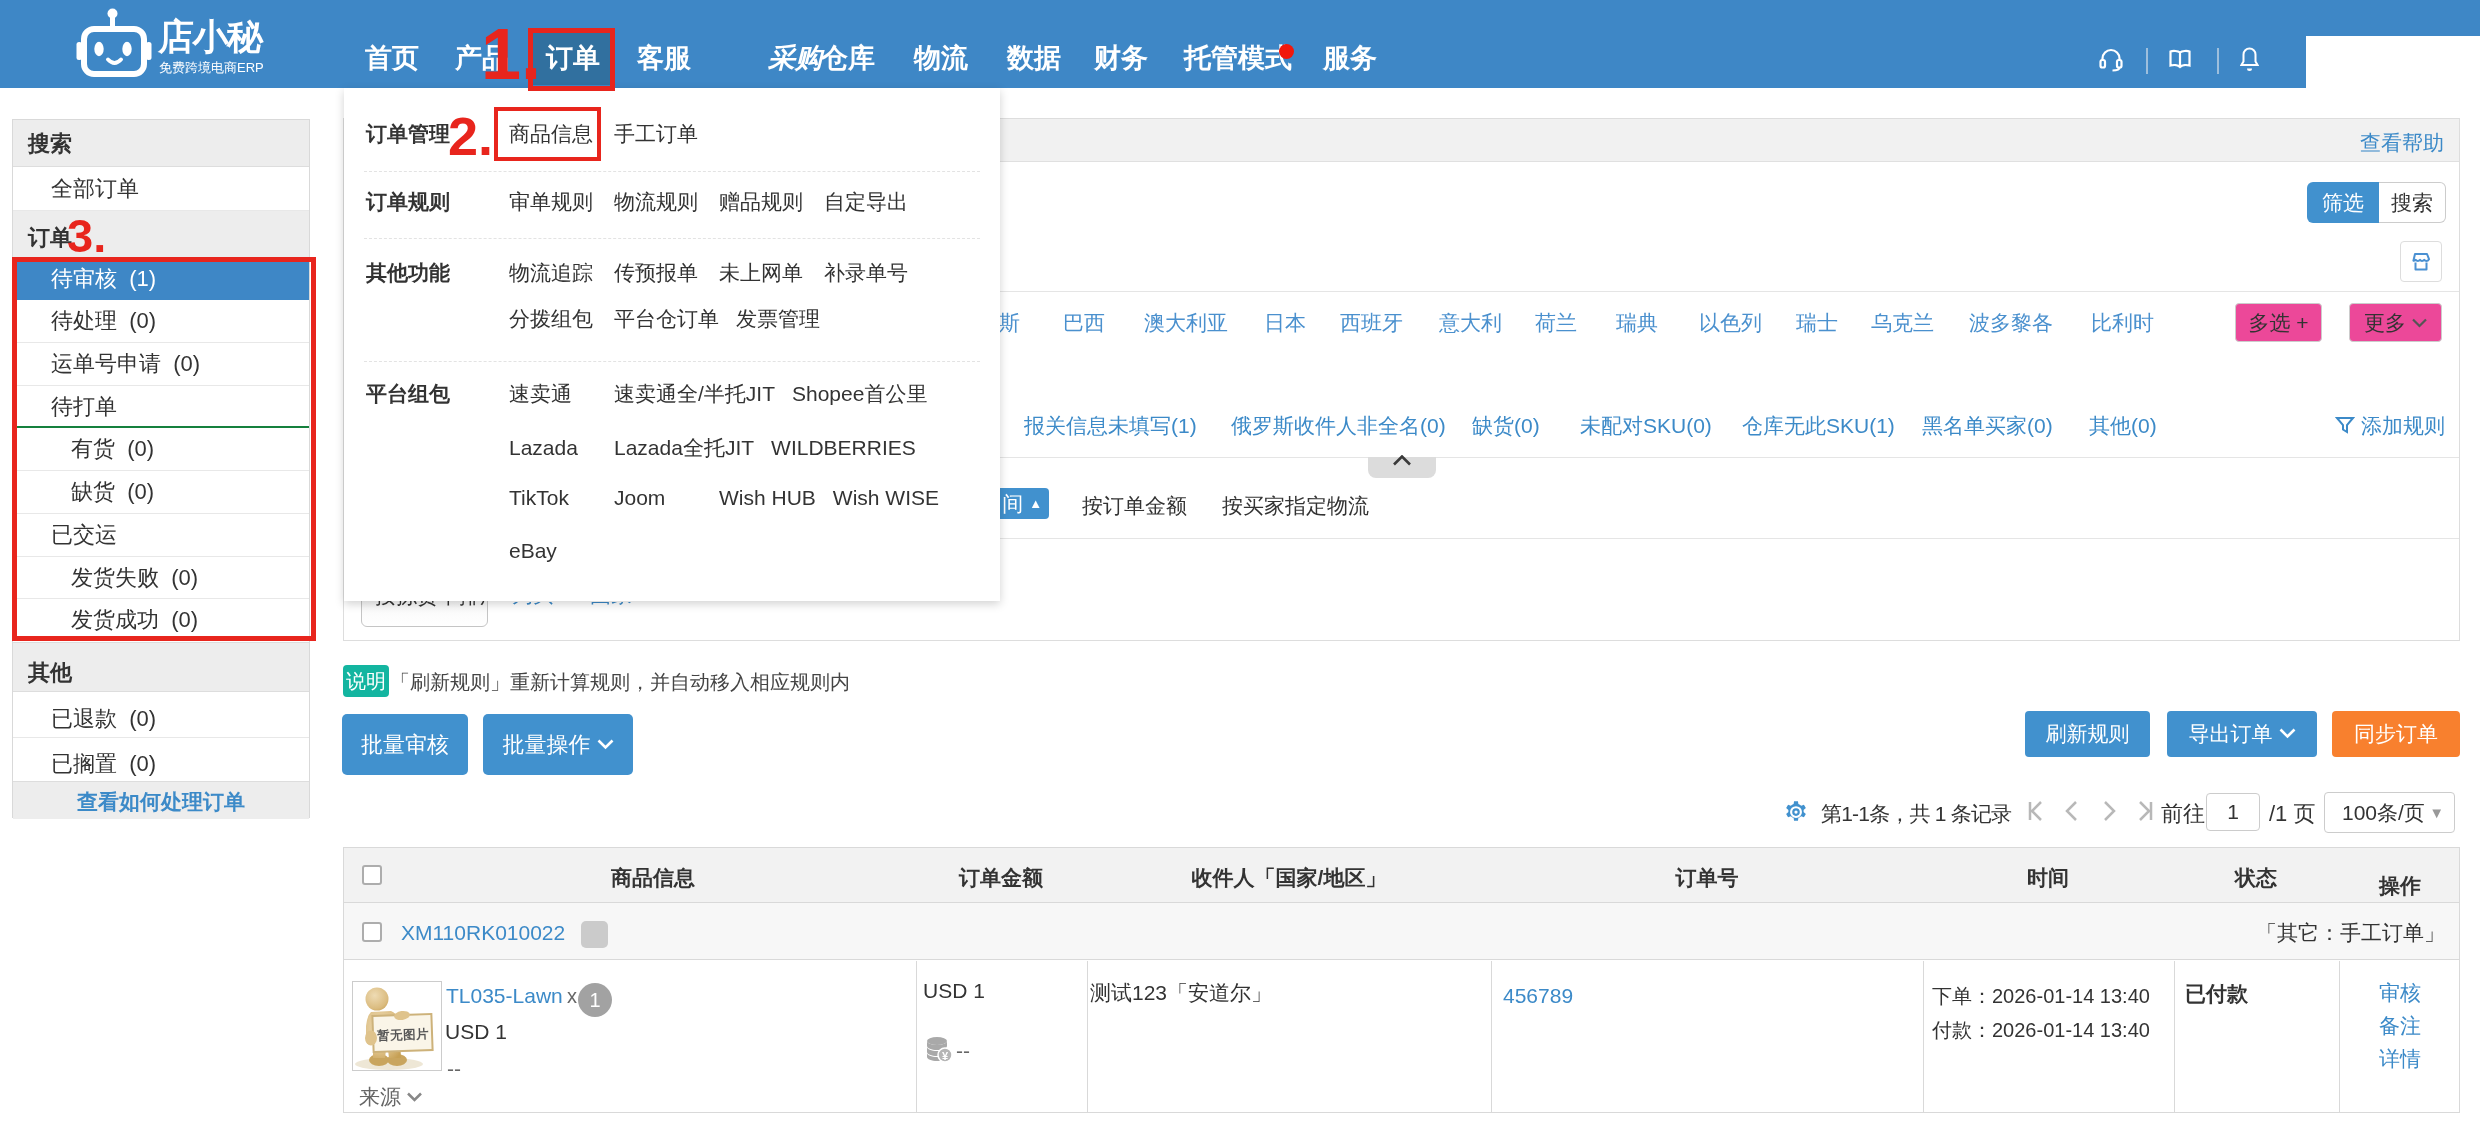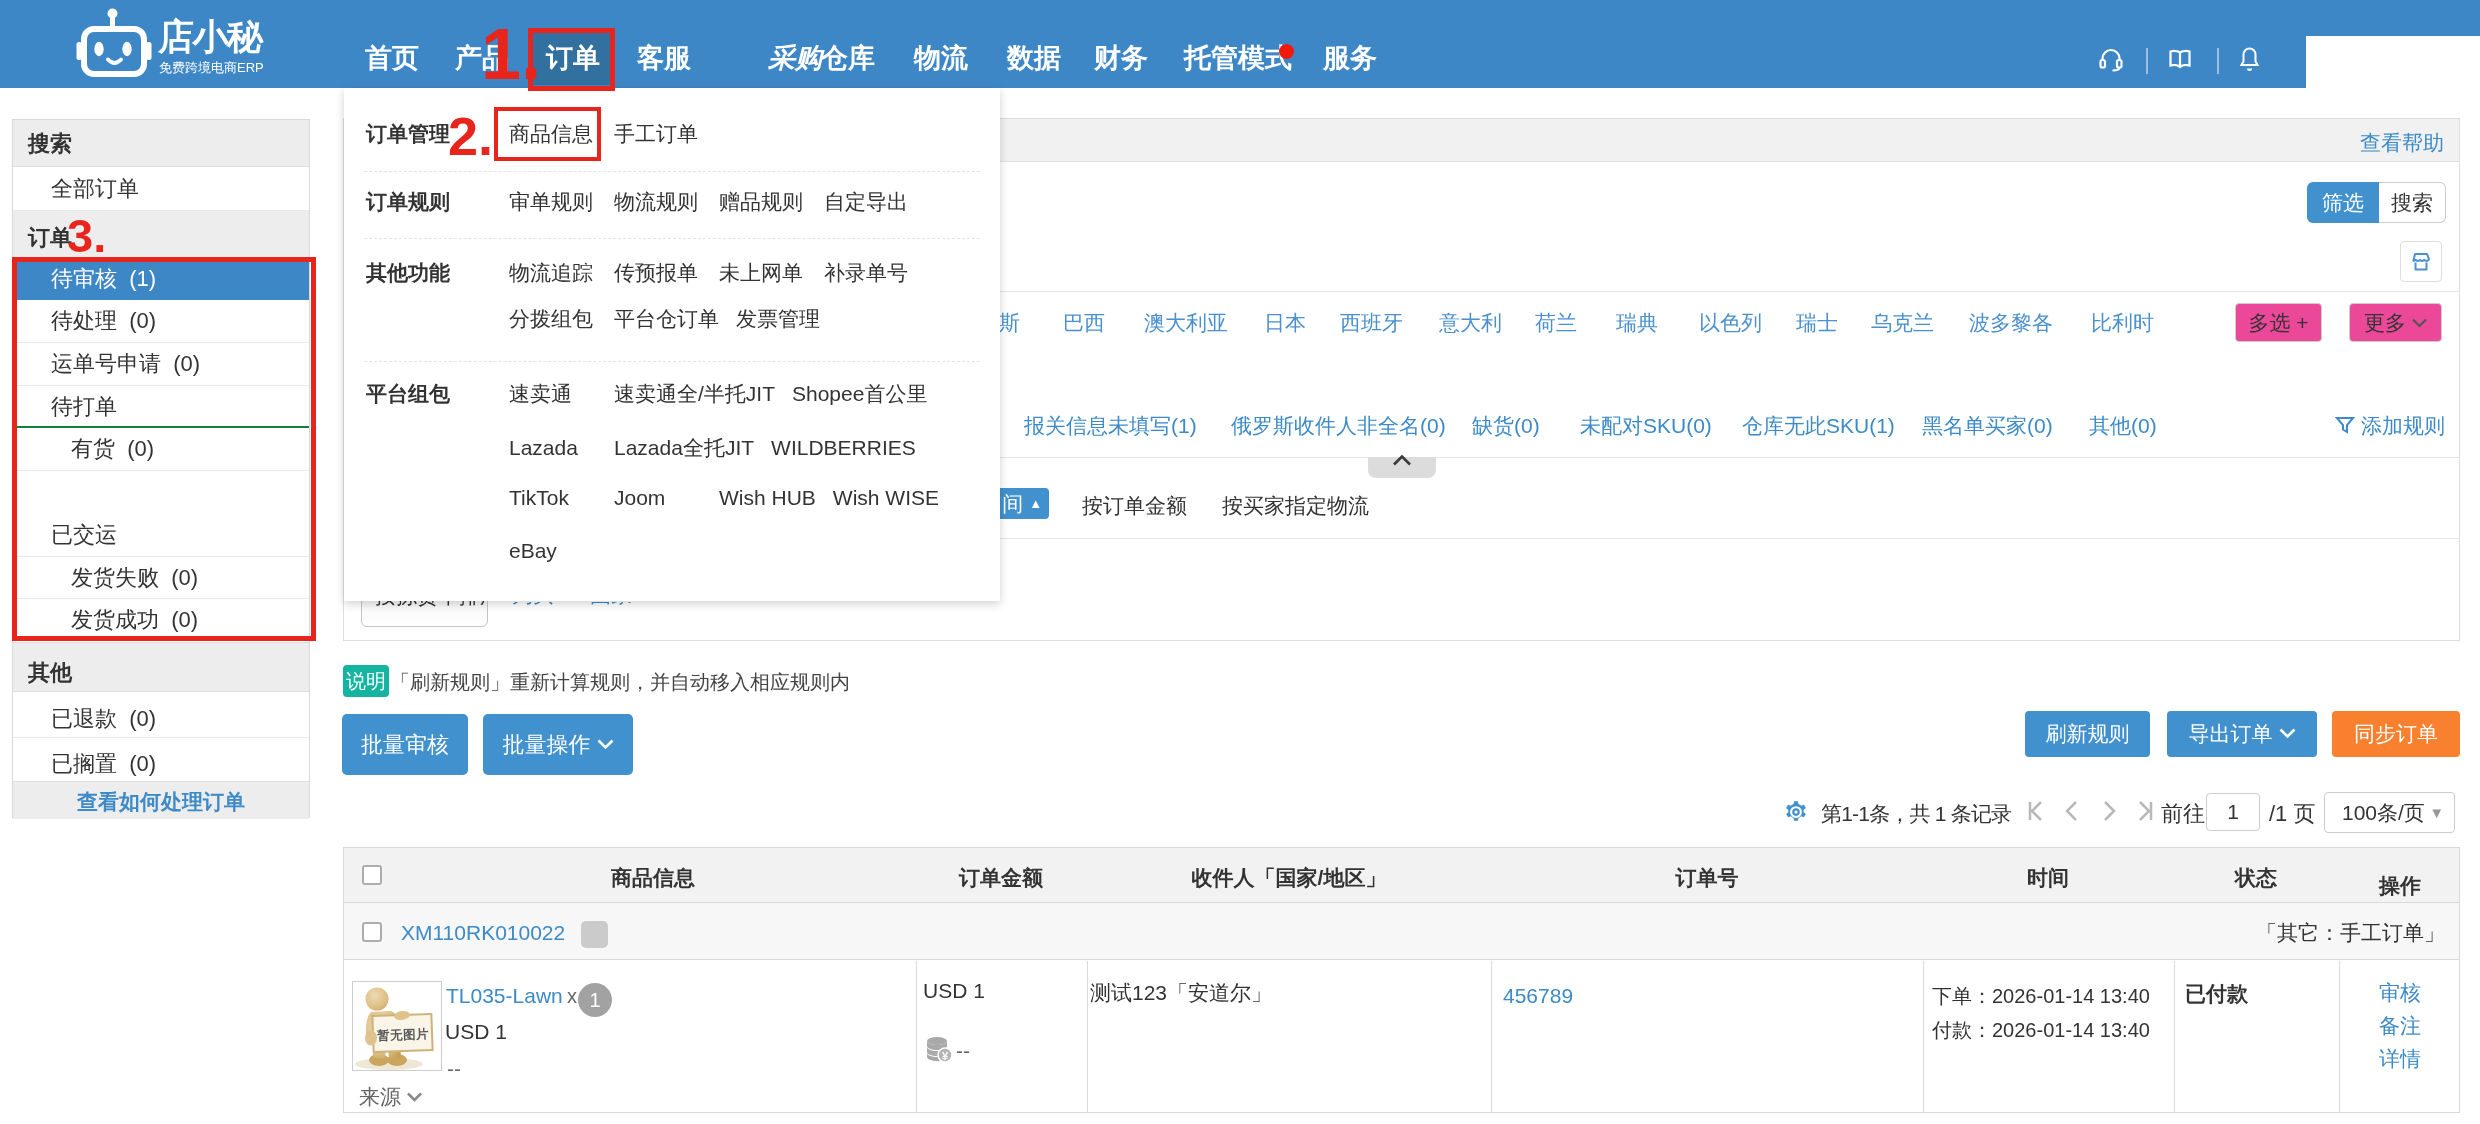--- a/index.html
+++ b/index.html
@@ -99,20 +99,23 @@
       <span class="sbitem" style="top:6px;">待处理&nbsp;&nbsp;(0)</span>
     </div>
  <div class="abs" style="left:0;top:222.75px;width:296px;height:42.75px;border-bottom:1px solid #e8e8e8;">
       <span class="sbitem" style="top:6px;">运单号申请&nbsp;&nbsp;(0)</span>
     </div>
  <div class="abs" style="left:0;top:265.5px;width:296px;height:42.75px;border-bottom:2px solid #15803d;">
       <span class="sbitem" style="top:6px;">待打单</span>
     </div>
  <div class="abs" style="left:0;top:308.25px;width:296px;height:42.75px;border-bottom:1px solid #e8e8e8;">
       <span class="sbsub" style="top:6px;">有货&nbsp;&nbsp;(0)</span>
+    </div>
+ <div class="abs" style="left:0;top:351px;width:296px;height:42.75px;border-bottom:1px solid #e8e8e8;">
+      <span class="sbsub" style="top:6px;">缺货&nbsp;&nbsp;(0)</span>
     </div>
  <div class="abs" style="left:0;top:393.75px;width:296px;height:42.75px;border-bottom:1px solid #e8e8e8;">
       <span class="sbitem" style="top:6px;">已交运</span>
     </div>
  <div class="abs" style="left:0;top:436.5px;width:296px;height:42.75px;border-bottom:1px solid #e8e8e8;">
       <span class="sbsub" style="top:6px;">发货失败&nbsp;&nbsp;(0)</span>
     </div>
  <div class="abs" style="left:0;top:479.25px;width:296px;height:42.75px;">
       <span class="sbsub" style="top:6px;">发货成功&nbsp;&nbsp;(0)</span>
     </div>

